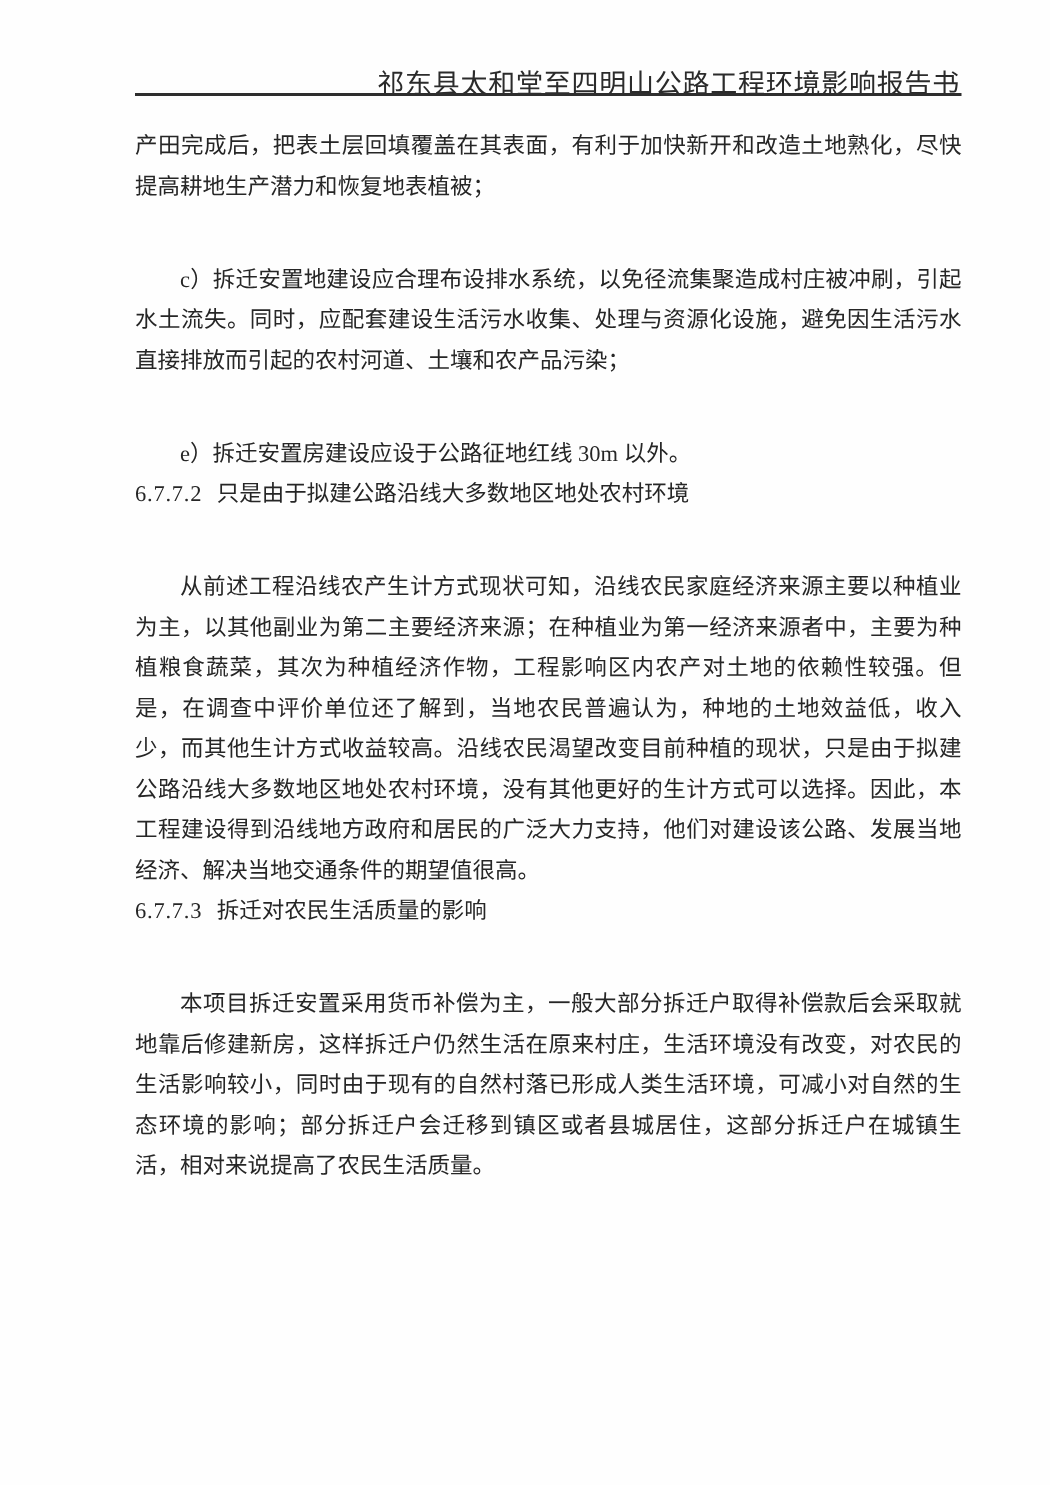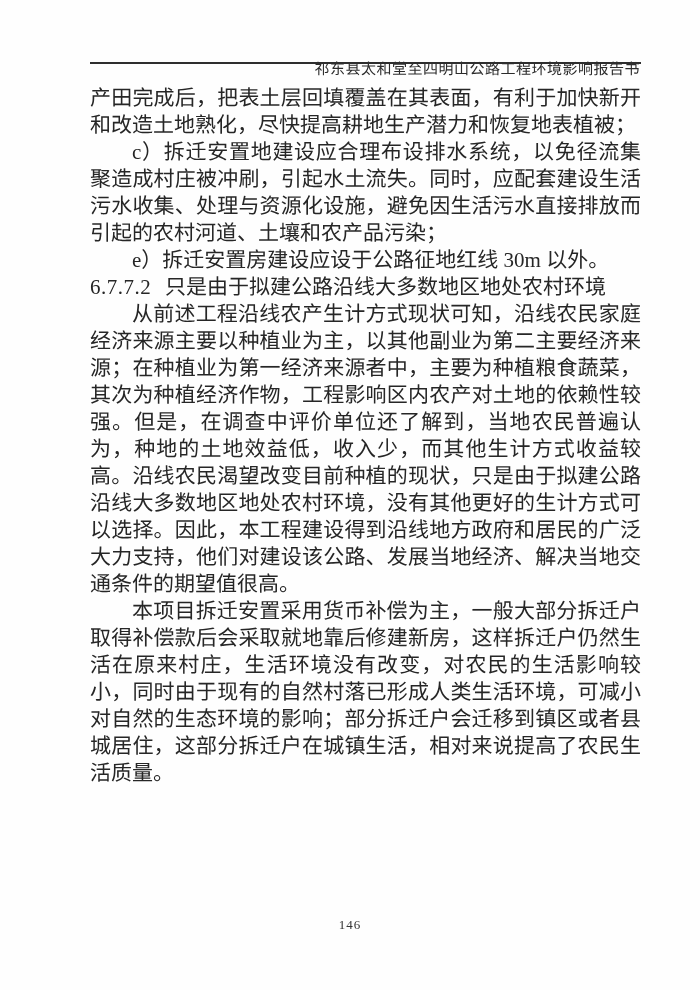--- a/index.html
+++ b/index.html
@@ -15,50 +15,50 @@
     color: #262626;
     font-family: "Liberation Serif", "DejaVu Serif", serif;
     overflow: hidden;
   }
   .running-header {
     position: absolute;
     top: 41px;
     left: 90px;
     width: 550px;
     text-align: right;
-    font-size: 15px;
+    font-size: 18px;
     letter-spacing: 0.5px;
     color: #2b2b2b;
     white-space: nowrap;
-    margin-top: 16px;
   }
   .header-rule {
     position: absolute;
     top: 62px;
     left: 90px;
     width: 551px;
     height: 0;
     border-top: 2px solid #2e2e2e;
   }
   .content {
     position: absolute;
     top: 85px;
     left: 90px;
     width: 551px;
-    font-size: 21px;
+    font-size: 15px;
     line-height: 27px;
     text-align: justify;
     text-justify: inter-ideograph;
   }
   .content p {
     margin: 0;
     padding: 0;
   }
   .content p.indent {
     text-indent: 2em;
+    margin-top: 35px;
   }
   .content p.heading {
     text-align: left;
   }
   .sec-num {
     margin-right: 0.65em;
     letter-spacing: 0.5px;
   }
   .footer-pageno {
     position: absolute;
@@ -88,21 +88,23 @@
 
 
     <p class="body indent">e）拆迁安置房建设应设于公路征地红线 30m 以外。</p>
 
     <p class="heading">
       <span class="sec-num">6.7.7.2</span><span>只是由于拟建公路沿线大多数地区地处农村环境</span>
     </p>
 
     <p class="body indent">从前述工程沿线农产生计方式现状可知，沿线农民家庭经济来源主要以种植业为主，以其他副业为第二主要经济来源；在种植业为第一经济来源者中，主要为种植粮食蔬菜，其次为种植经济作物，工程影响区内农产对土地的依赖性较强。但是，在调查中评价单位还了解到，当地农民普遍认为，种地的土地效益低，收入少，而其他生计方式收益较高。沿线农民渴望改变目前种植的现状，只是由于拟建公路沿线大多数地区地处农村环境，没有其他更好的生计方式可以选择。因此，本工程建设得到沿线地方政府和居民的广泛大力支持，他们对建设该公路、发展当地经济、解决当地交通条件的期望值很高。</p>
 
+    <p class="heading">
+      <span class="sec-num">6.7.7.3</span><span>拆迁对农民生活质量的影响</span>
+    </p>
 
 
     <p class="body indent">本项目拆迁安置采用货币补偿为主，一般大部分拆迁户取得补偿款后会采取就地靠后修建新房，这样拆迁户仍然生活在原来村庄，生活环境没有改变，对农民的生活影响较小，同时由于现有的自然村落已形成人类生活环境，可减小对自然的生态环境的影响；部分拆迁户会迁移到镇区或者县城居住，这部分拆迁户在城镇生活，相对来说提高了农民生活质量。</p>
 
   </div>
 
-  <div class="footer-pageno">146</div>
 
 </div>
 
 </body></html>

